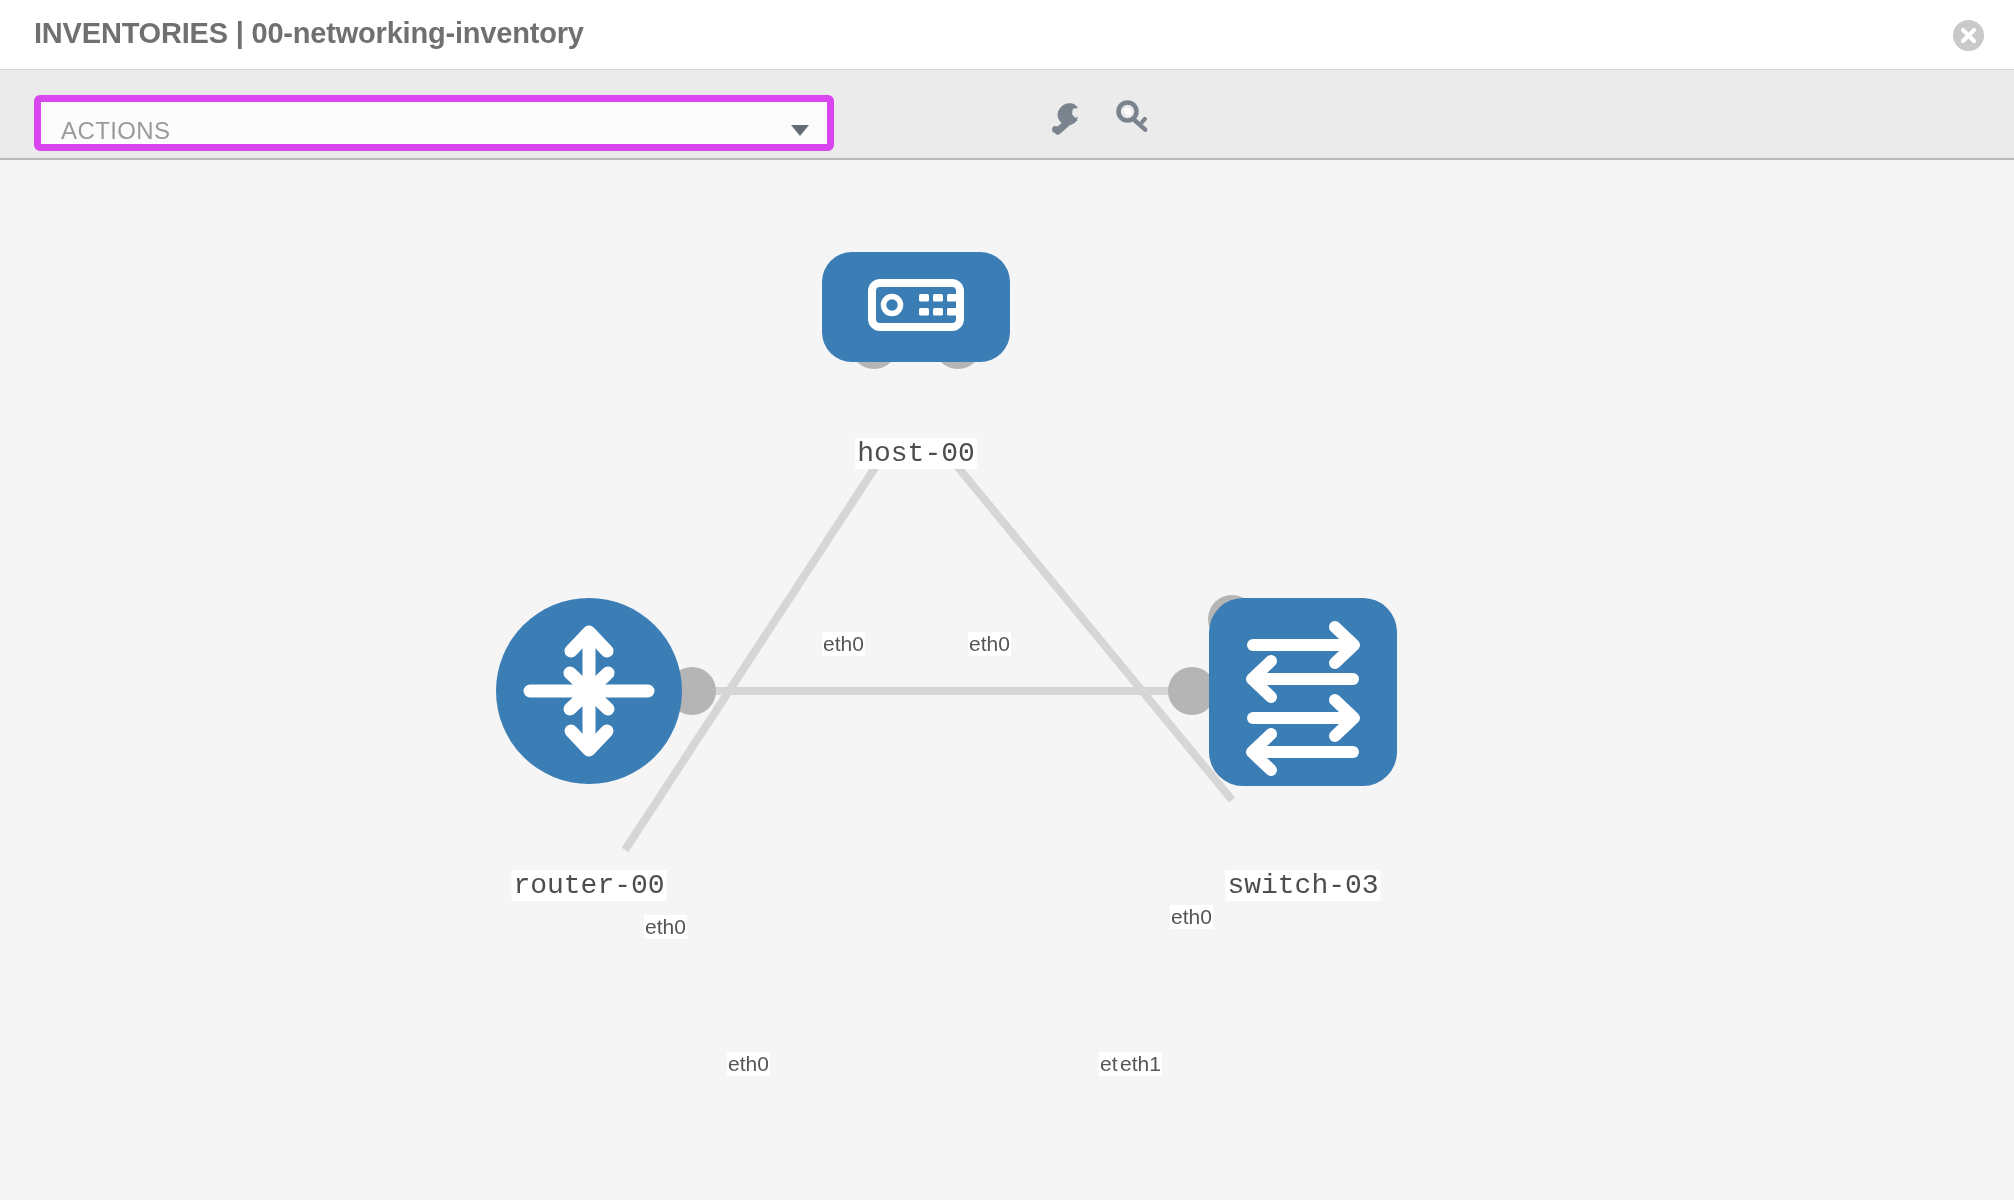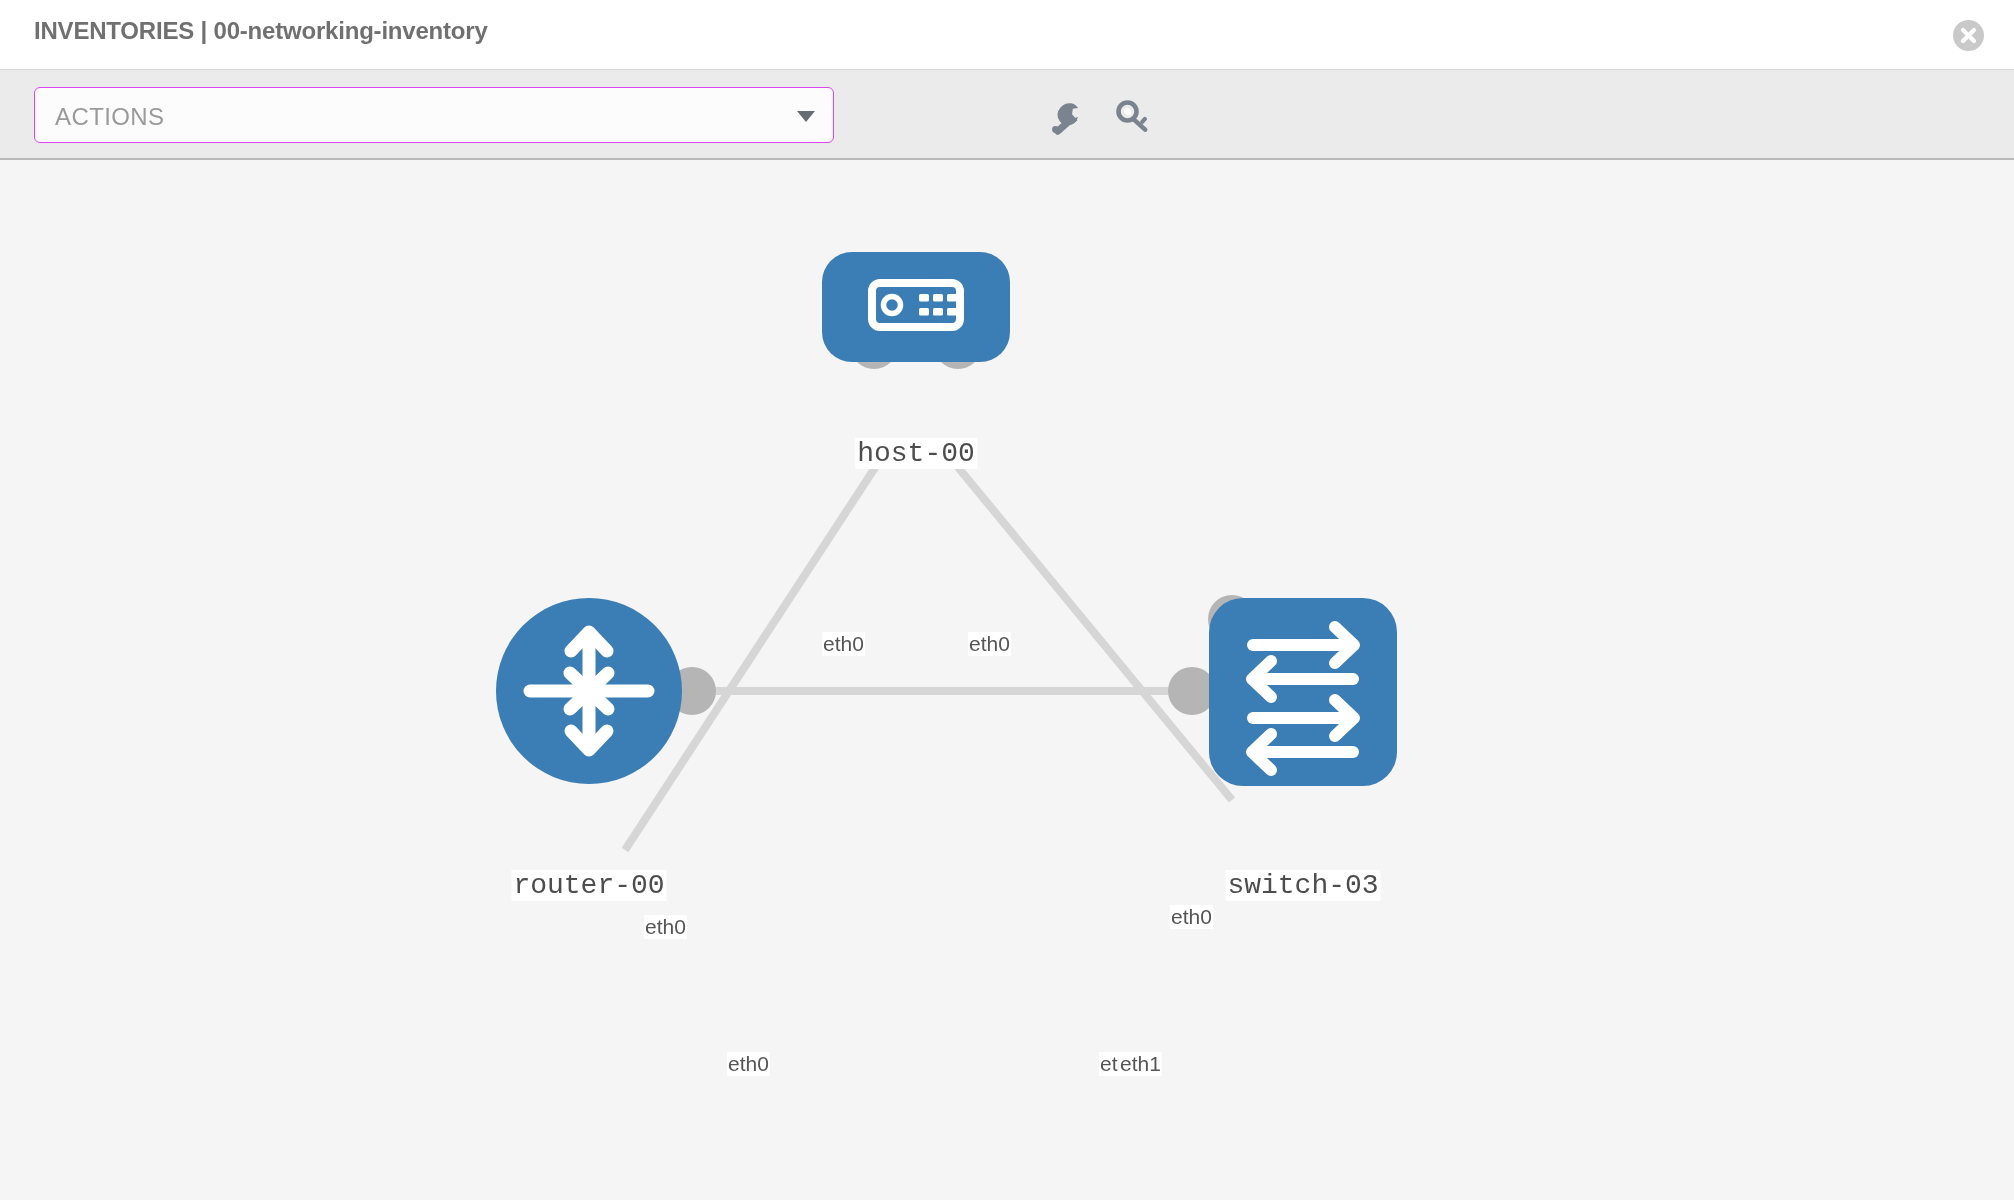--- a/index.html
+++ b/index.html
@@ -27,21 +27,21 @@
     width: 2014px;
     height: 70px;
     background: #ffffff;
     border-bottom: 1px solid #d7d7d7;
   }
 
   .page-title {
     position: absolute;
     left: 34px;
     top: 17px;
-    font-size: 24px;
+    font-size: 29px;
     font-weight: bold;
     color: #707070;
     letter-spacing: -0.2px;
     white-space: nowrap;
   }
 
   .close-btn {
     position: absolute;
     right: 30px;
     top: 20px;
@@ -59,23 +59,24 @@
     left: 0; top: 70px;
     width: 2014px;
     height: 90px;
     background: #ebebeb;
     border-bottom: 2px solid #b9b9b9;
   }
 
   .select-box {
     position: absolute;
     background: #fcfcfc;
-    border: 1px solid #d946ef;
+    border: 7px solid #d946ef;
     border-radius: 6px;
     cursor: pointer;
+    margin-top: 8px;
   }
 
   .actions-select {
     left: 34px;
     top: 17px;
     width: 800px;
     height: 56px;
   }
 
   .search-select {

